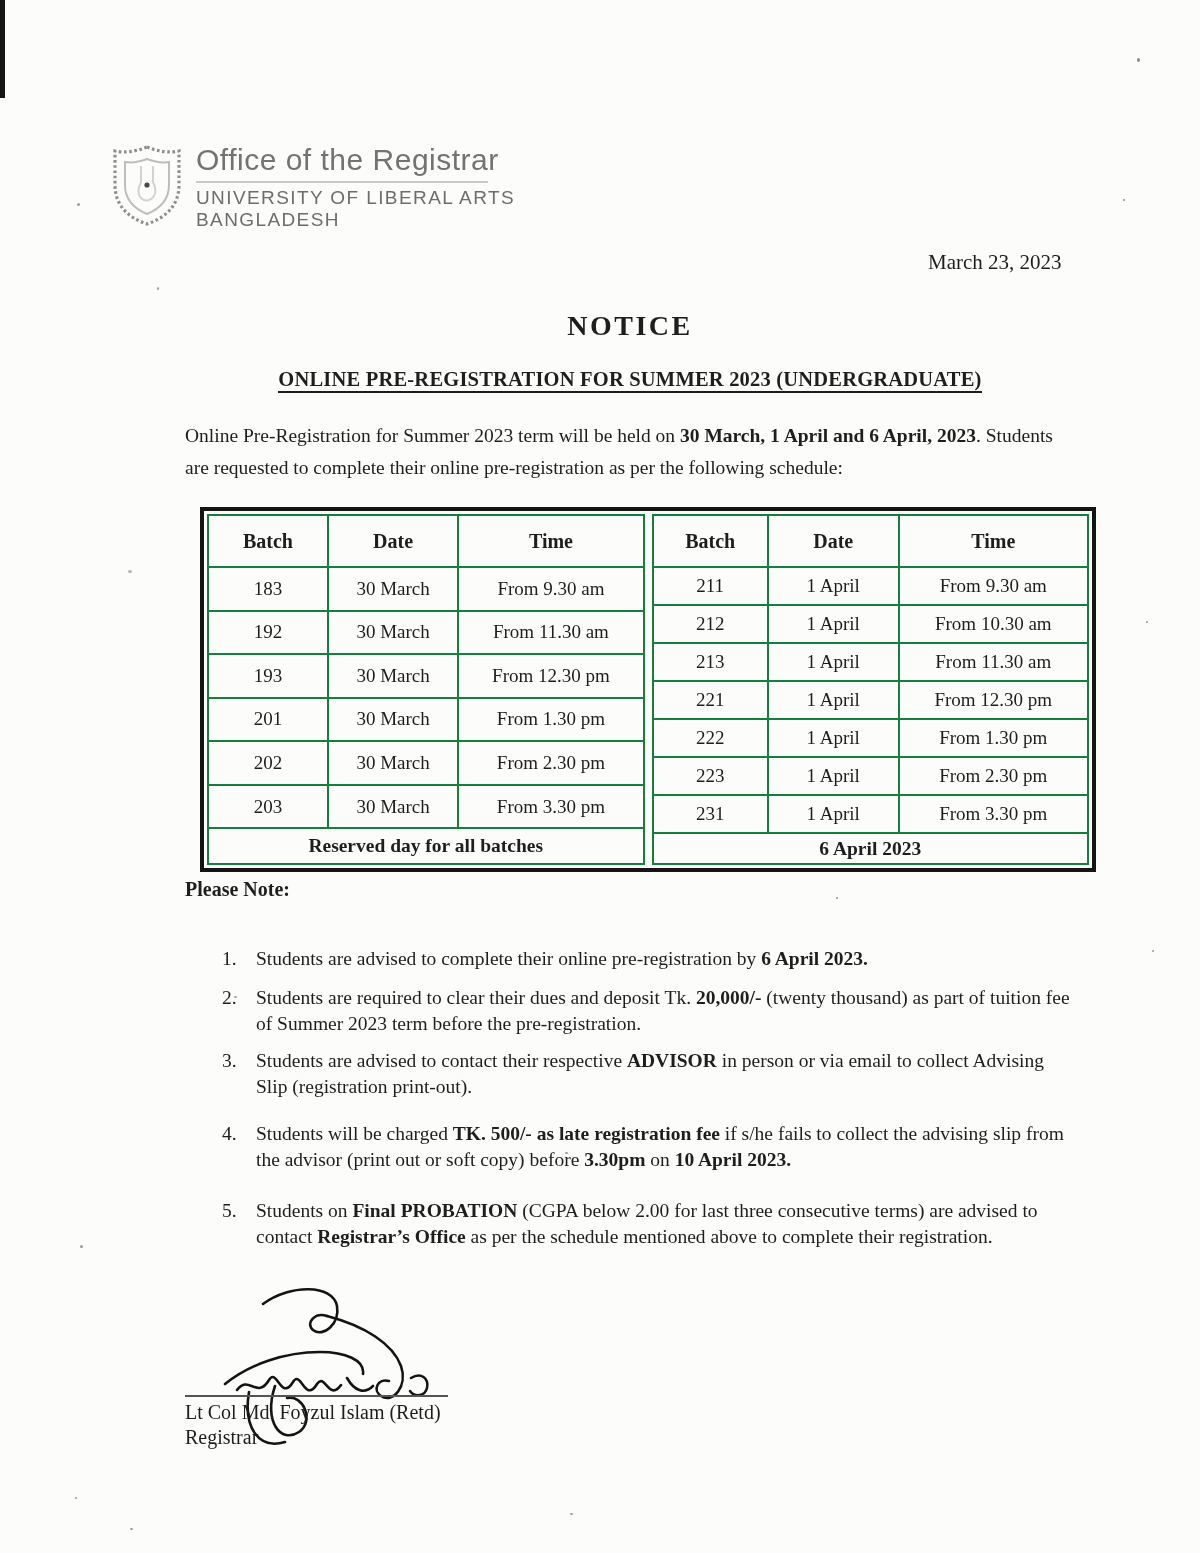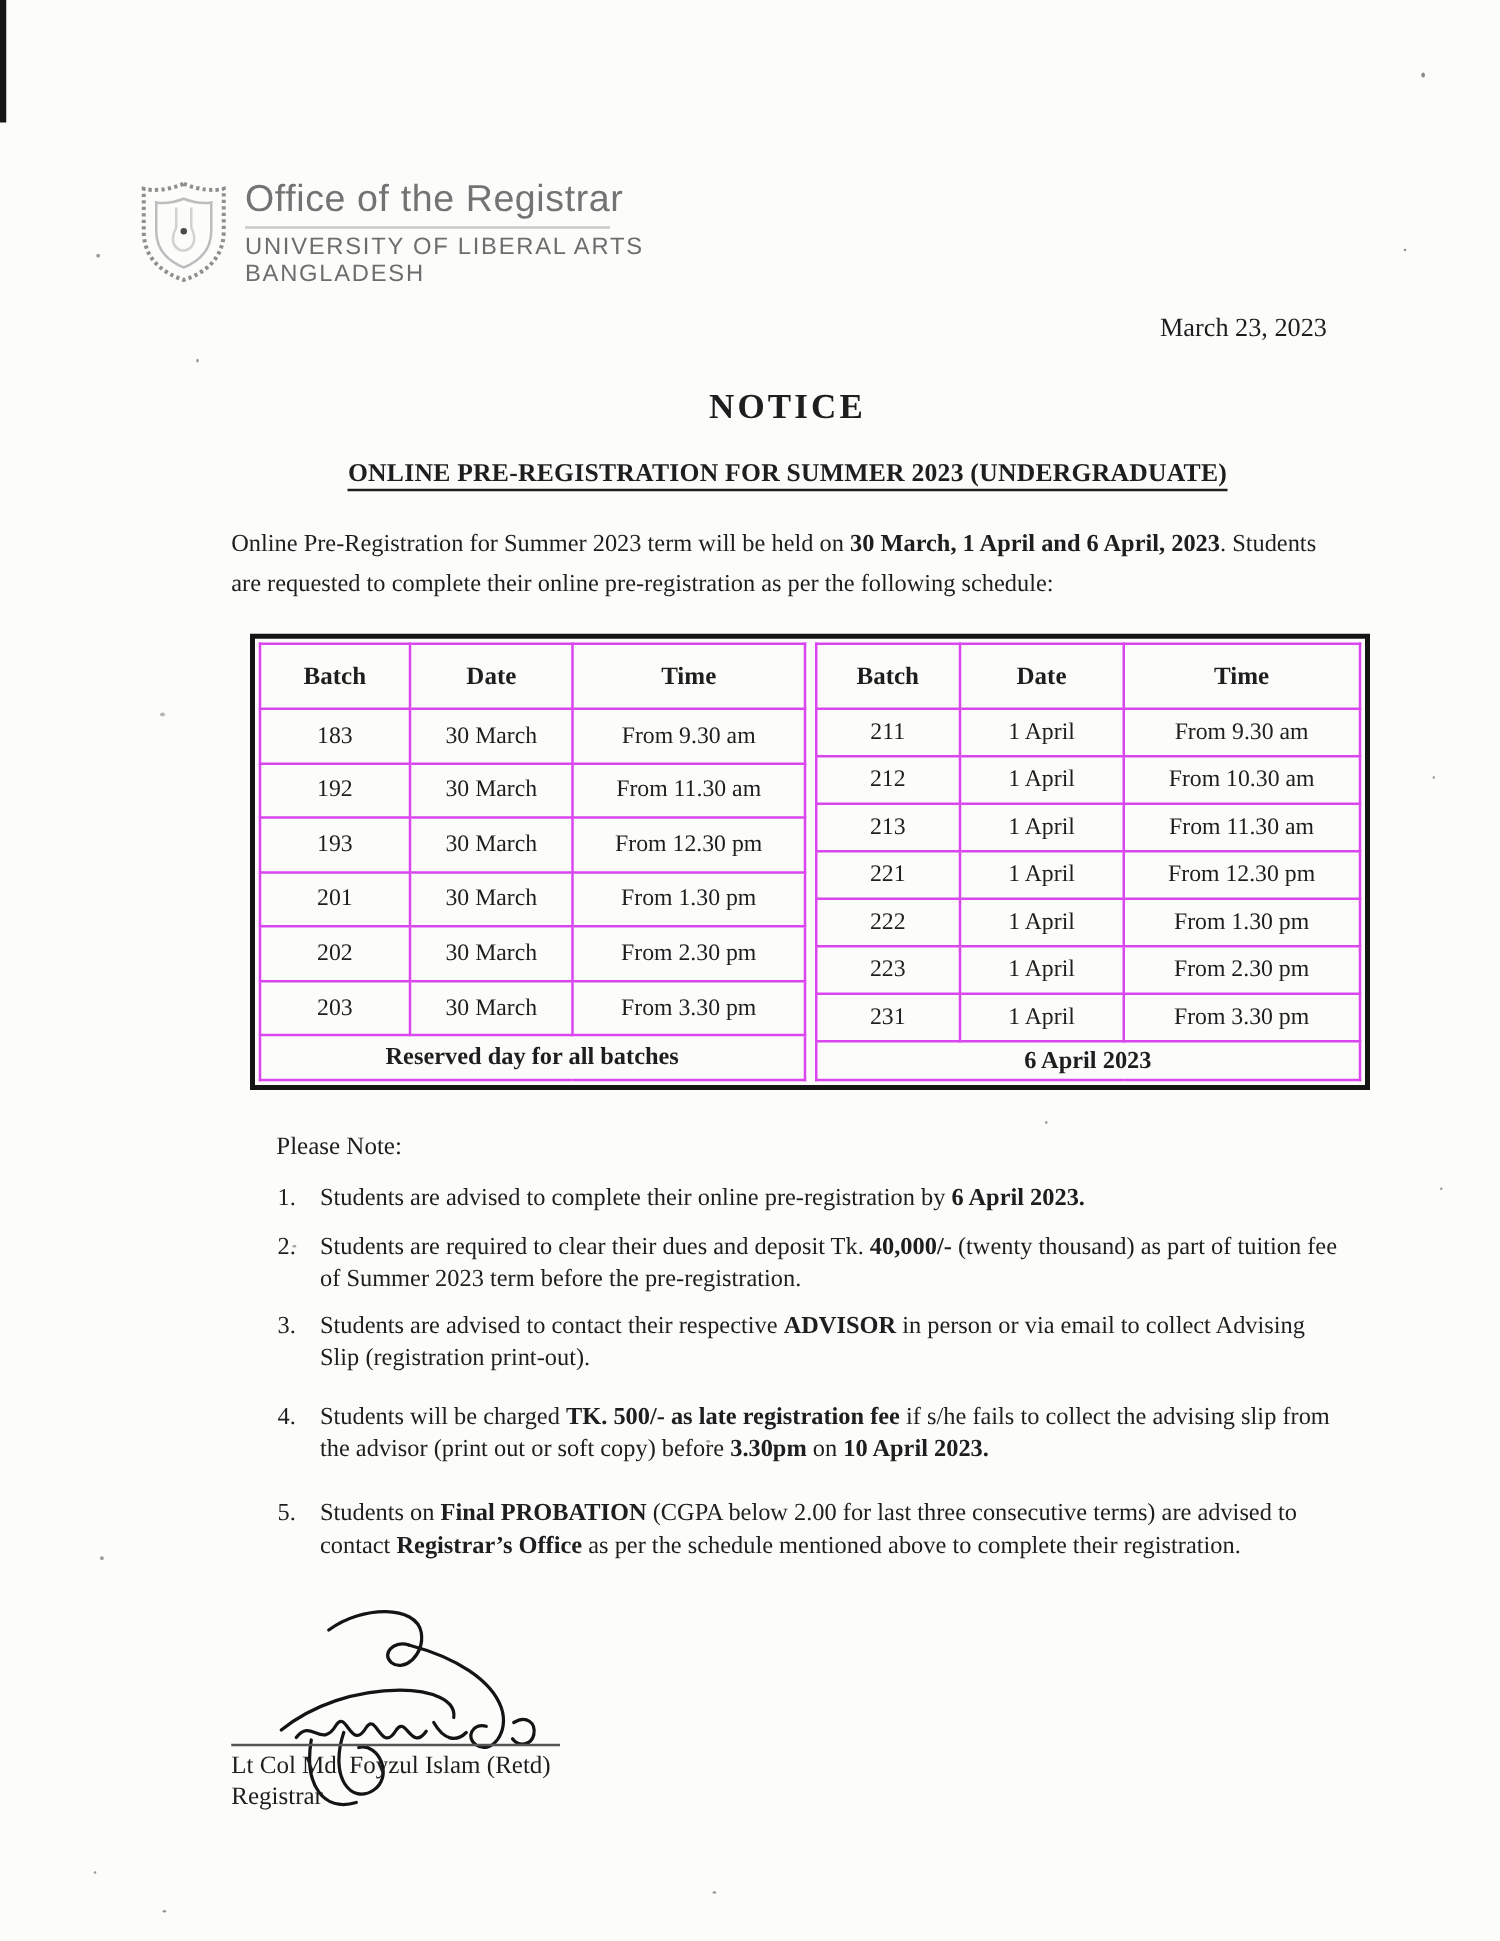--- a/index.html
+++ b/index.html
@@ -32,26 +32,26 @@
   .subtitle { font-size:20.5px; font-weight:bold; letter-spacing:.2px;
               border-bottom:2.5px solid #1e1e1e; padding-bottom:1px; }
 
   .intro { position:absolute; left:185px; top:420px; width:893px;
            font-size:19.5px; line-height:1.64; }
 
   
   .schedule { position:absolute; left:200px; top:507px; width:896px;
               border:4px solid #141414; padding:3px; display:flex; gap:7px; }
   .schedule table { border-collapse:collapse; flex:1; table-layout:fixed; }
-  .schedule th, .schedule td { border:2px solid #d946ef; text-align:center; vertical-align:middle;margin-top:36px; }
+  .schedule th, .schedule td { border:2px solid #15803d; text-align:center; vertical-align:middle;margin-top:36px; }
   .schedule th { height:52px; font-size:20px; font-weight:bold; }
   .schedule td { height:38px; font-size:19px; font-weight:normal; }
   .schedule .foot td { height:31px; font-size:19.5px; font-weight:bold; }
 
-  .please-note { position:absolute; left:185px; top:906px; font-size:20px; font-weight:normal;margin-left:36px; }
+  .please-note { position:absolute; left:185px; top:878px; font-size:20px; font-weight:bold; }
   .notes { position:absolute; left:222px; top:946px; width:858px;
            font-size:19.5px; line-height:26px; }
   .note { display:flex; }
   .note-num { width:34px; flex:none; }
   .note-body { flex:1; }
   .mb-a { margin-bottom:13px; } .mb-b { margin-bottom:11px; }
   .mb-c { margin-bottom:21px; } .mb-d { margin-bottom:25px; }
 
   
   .sig-scribble { position:absolute; left:215px; top:1282px; width:235px; height:172px; }
@@ -199,21 +199,21 @@
 
   <div class="please-note">Please Note:</div>
 
   <div class="notes">
     <div class="note mb-a">
       <span class="note-num">1.</span>
       <span class="note-body"><span>Students are advised to complete their online pre-registration by </span><b>6 April 2023.</b></span>
     </div>
     <div class="note mb-b">
       <span class="note-num">2.</span>
-      <span class="note-body"><span>Students are required to clear their dues and deposit Tk. </span><b>40,000/-</b><span> (twenty thousand) as part of tuition fee of Summer 2023 term before the pre-registration.</span></span>
+      <span class="note-body"><span>Students are required to clear their dues and deposit Tk. </span><b>20,000/-</b><span> (twenty thousand) as part of tuition fee of Summer 2023 term before the pre-registration.</span></span>
     </div>
     <div class="note mb-c">
       <span class="note-num">3.</span>
       <span class="note-body"><span>Students are advised to contact their respective </span><b>ADVISOR</b><span> in person or via email to collect Advising Slip (registration print-out).</span></span>
     </div>
     <div class="note mb-d">
       <span class="note-num">4.</span>
       <span class="note-body"><span>Students will be charged </span><b>TK. 500/- as late registration fee</b><span> if s/he fails to collect the advising slip from the advisor (print out or soft copy) before </span><b>3.30pm</b><span> on </span><b>10 April 2023.</b></span>
     </div>
     <div class="note">

